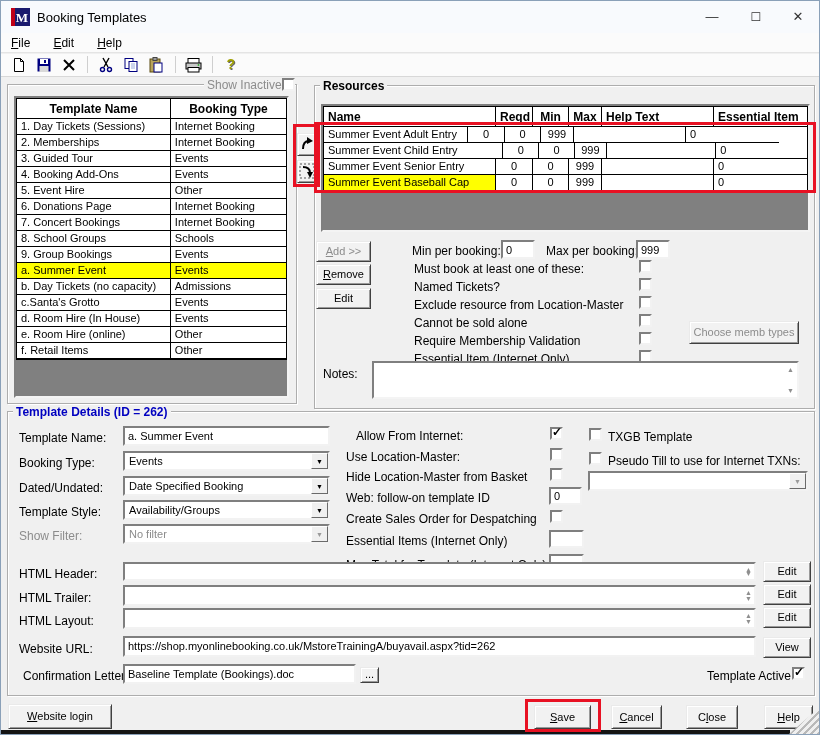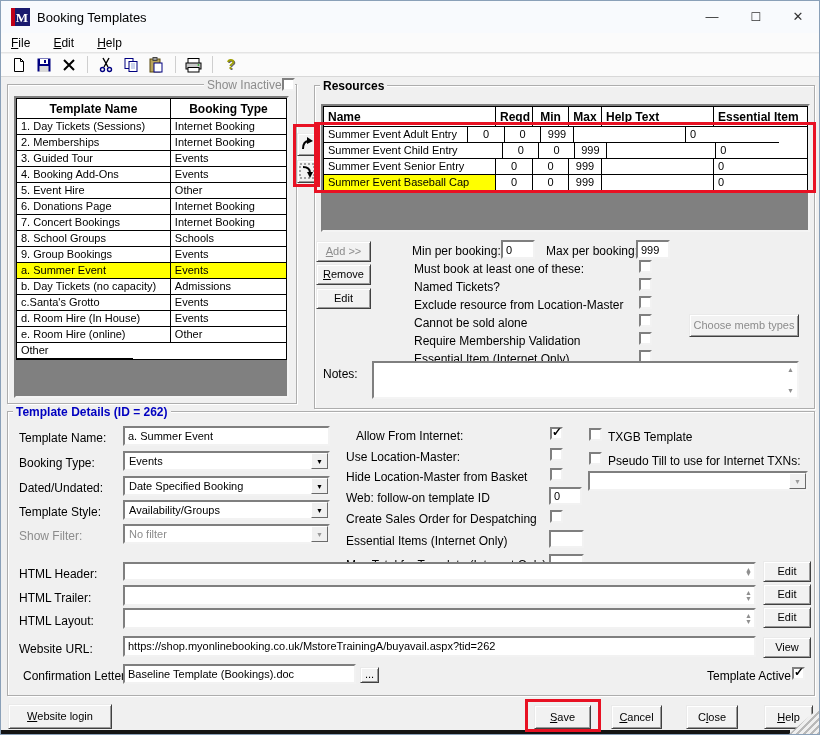--- a/index.html
+++ b/index.html
@@ -190,20 +190,21 @@
         </div>
       <div class="grow">
           <div class="gcell" style="width:155px">d. Room Hire (In House)</div>
           <div class="gcell" style="width:116px">Events</div>
         </div>
       <div class="grow">
           <div class="gcell" style="width:155px">e. Room Hire (online)</div>
           <div class="gcell" style="width:116px">Other</div>
         </div>
       <div class="grow">
+          <div class="gcell" style="width:155px">f. Retail Items</div>
           <div class="gcell" style="width:116px">Other</div>
         </div>
     </div>
   </div>
 
   <div class="abs btn" style="left:296px;top:132px;width:20px;height:23px">
     <svg width="16" height="16" viewBox="0 0 16 16" style="margin-top:2px">
         <path d="M4 13 Q4 5 10 5" fill="none" stroke="#000" stroke-width="2"></path>
         <polygon points="8,1 14,5 8,8" fill="#000"></polygon>
       </svg>
@@ -282,21 +283,21 @@
   <div class="abs chk" style="left:638px;top:277px"></div>
   <div class="abs lbl" style="left:413px;top:297px">Exclude resource from Location-Master</div>
   <div class="abs chk" style="left:638px;top:295px"></div>
   <div class="abs lbl" style="left:413px;top:315px">Cannot be sold alone</div>
   <div class="abs chk" style="left:638px;top:313px"></div>
   <div class="abs lbl" style="left:413px;top:333px">Require Membership Validation</div>
   <div class="abs chk" style="left:638px;top:331px"></div>
   <div class="abs lbl" style="left:413px;top:351px">Essential Item (Internet Only)</div>
   <div class="abs chk" style="left:638px;top:349px"></div>
 
-  <div class="abs btn disabled" style="left:688px;top:313px;width:110px;height:23px;line-height:21px">Choose memb types</div>
+  <div class="abs btn disabled" style="left:688px;top:320px;width:110px;height:23px;line-height:21px">Choose memb types</div>
 
   <div class="abs lbl" style="left:322px;top:366px">Notes:</div>
   <div class="abs sunken" style="left:371px;top:360px;width:427px;height:38px">
     <div class="abs spin" style="right:3px;top:3px">▲</div>
     <div class="abs spin" style="right:3px;bottom:3px">▼</div>
   </div>
 
   <div class="abs groupbox" style="left:6px;top:410px;width:808px;height:285px"></div>
   <div class="abs gb-caption" style="left:12px;top:404px;color:#0000c0">Template Details (ID = 262)</div>
 

